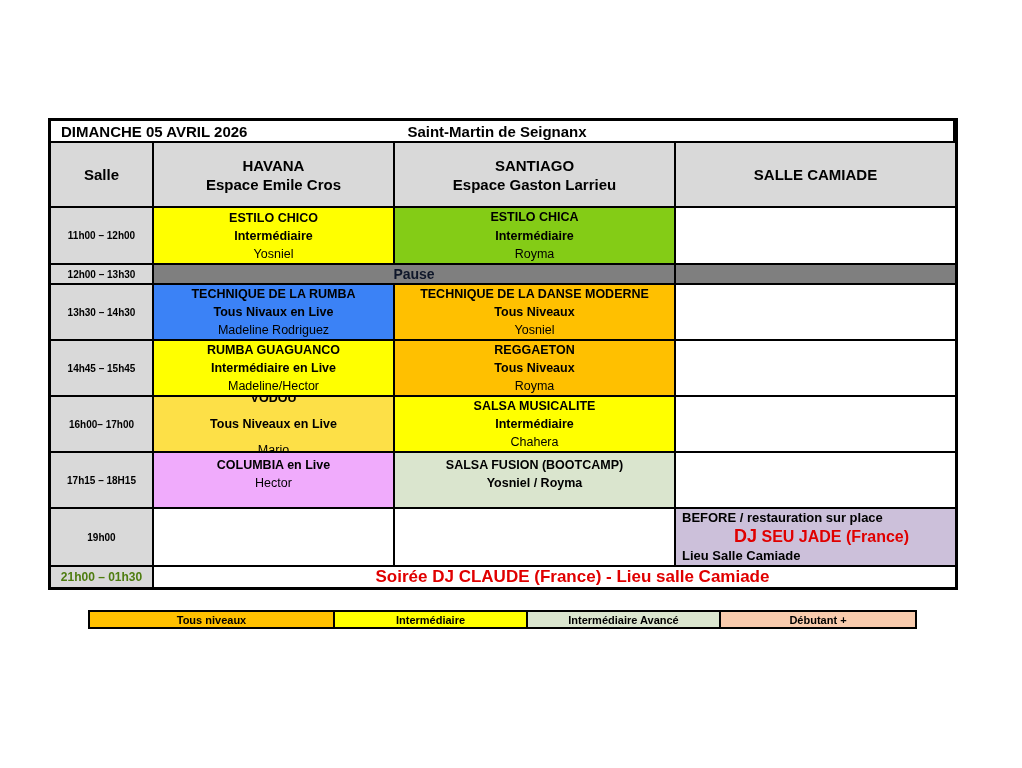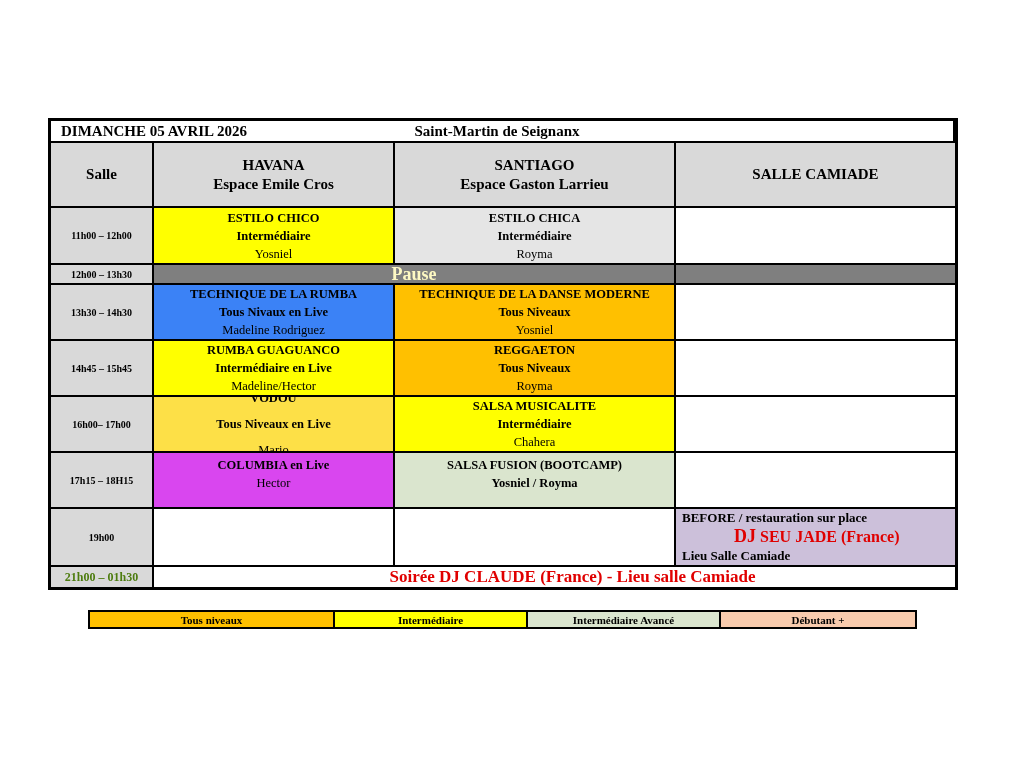--- a/index.html
+++ b/index.html
@@ -1,17 +1,17 @@
 <!DOCTYPE html>
 <html><head>
 <meta charset="utf-8">
 <style>
   html,body{margin:0;padding:0;background:#fff;}
   .page{position:relative;width:1022px;height:768px;background:#fff;overflow:hidden;
-        font-family:Liberation Serif, serif;color:#000;}
+        font-family:Liberation Sans, sans-serif;color:#000;}
 
   
   .schedule{position:absolute;left:48px;top:118px;width:910px;height:472px;
             box-sizing:border-box;border:3px solid #000;background:#fff;
             display:grid;
             grid-template-columns:103px 241px 281px 279px;
             grid-template-rows:22px 65px 57px 20px 56px 56px 56px 56px 58px 20px;}
   .c{box-sizing:border-box;border-right:2px solid #000;border-bottom:2px solid #000;
      display:flex;flex-direction:column;align-items:center;justify-content:center;
      text-align:center;overflow:hidden;}
@@ -27,21 +27,21 @@
   .time{background:#D9D9D9;font-weight:bold;font-size:10px;}
   .time-red{color:#4d7c0f;font-size:12px;}
 
   .cls{font-size:12.5px;line-height:18px;}
   .cls .t{font-weight:bold;}
   .cls .l{font-weight:bold;}
   .cls .p{font-weight:normal;}
   .top-align{justify-content:flex-start;padding-top:3px;}
   .bold-name{font-weight:bold;}
 
-  .pause-cell{grid-column:2 / span 2;color:#fef9c3;font-weight:bold;font-size:18px;}
+  .pause-cell{grid-column:2 / span 2;color:#0f172a;font-weight:bold;font-size:14px;}
 
   .camiade-before{align-items:flex-start;text-align:left;font-size:13px;line-height:18px;
                   padding-left:6px;font-weight:bold;}
   .dj-line{color:#E00000;margin-left:52px;}
   .dj-big{font-size:18px;font-weight:bold;}
   .dj-rest{font-size:16px;font-weight:bold;}
 
   .soiree-cell{grid-column:2 / span 3;color:#E00000;font-weight:bold;font-size:17px;padding-left:36px;}
 
   
@@ -74,21 +74,21 @@
       <span>Espace Gaston Larrieu</span>
     </div>
     <div class="c hdr no-r">SALLE CAMIADE</div>
 
     <div class="c time">11h00 – 12h00</div>
     <div class="c cls" style="background-color: rgb(255, 255, 0);">
       <span class="t">ESTILO CHICO</span>
       <span class="l">Intermédiaire</span>
       <span class="p">Yosniel</span>
     </div>
-    <div class="c cls" style="background-color: #e5e5e5;">
+    <div class="c cls" style="background-color: #84cc16; justify-content: space-between;">
       <span class="t">ESTILO CHICA</span>
       <span class="l">Intermédiaire</span>
       <span class="p">Royma</span>
     </div>
     <div class="c no-r"></div>
 
     <div class="c time">12h00 – 13h30</div>
     <div class="c pause-cell" style="background-color: rgb(127, 127, 127);">Pause</div>
     <div class="c no-r" style="background-color: rgb(127, 127, 127);"></div>
 
@@ -125,21 +125,21 @@
       <span class="p">Mario</span>
     </div>
     <div class="c cls" style="background-color: rgb(255, 255, 0);">
       <span class="t">SALSA MUSICALITE</span>
       <span class="l">Intermédiaire</span>
       <span class="p">Chahera</span>
     </div>
     <div class="c no-r"></div>
 
     <div class="c time">17h15 – 18H15</div>
-    <div class="c cls top-align" style="background-color: #d946ef;">
+    <div class="c cls top-align" style="background-color: #f0abfc;">
       <span class="t">COLUMBIA en Live</span>
       <span class="p">Hector</span>
     </div>
     <div class="c cls top-align" style="background-color: rgb(218, 229, 206);">
       <span class="t">SALSA FUSION (BOOTCAMP)</span>
       <span class="bold-name">Yosniel / Royma</span>
     </div>
     <div class="c no-r"></div>
 
     <div class="c time">19h00</div>

